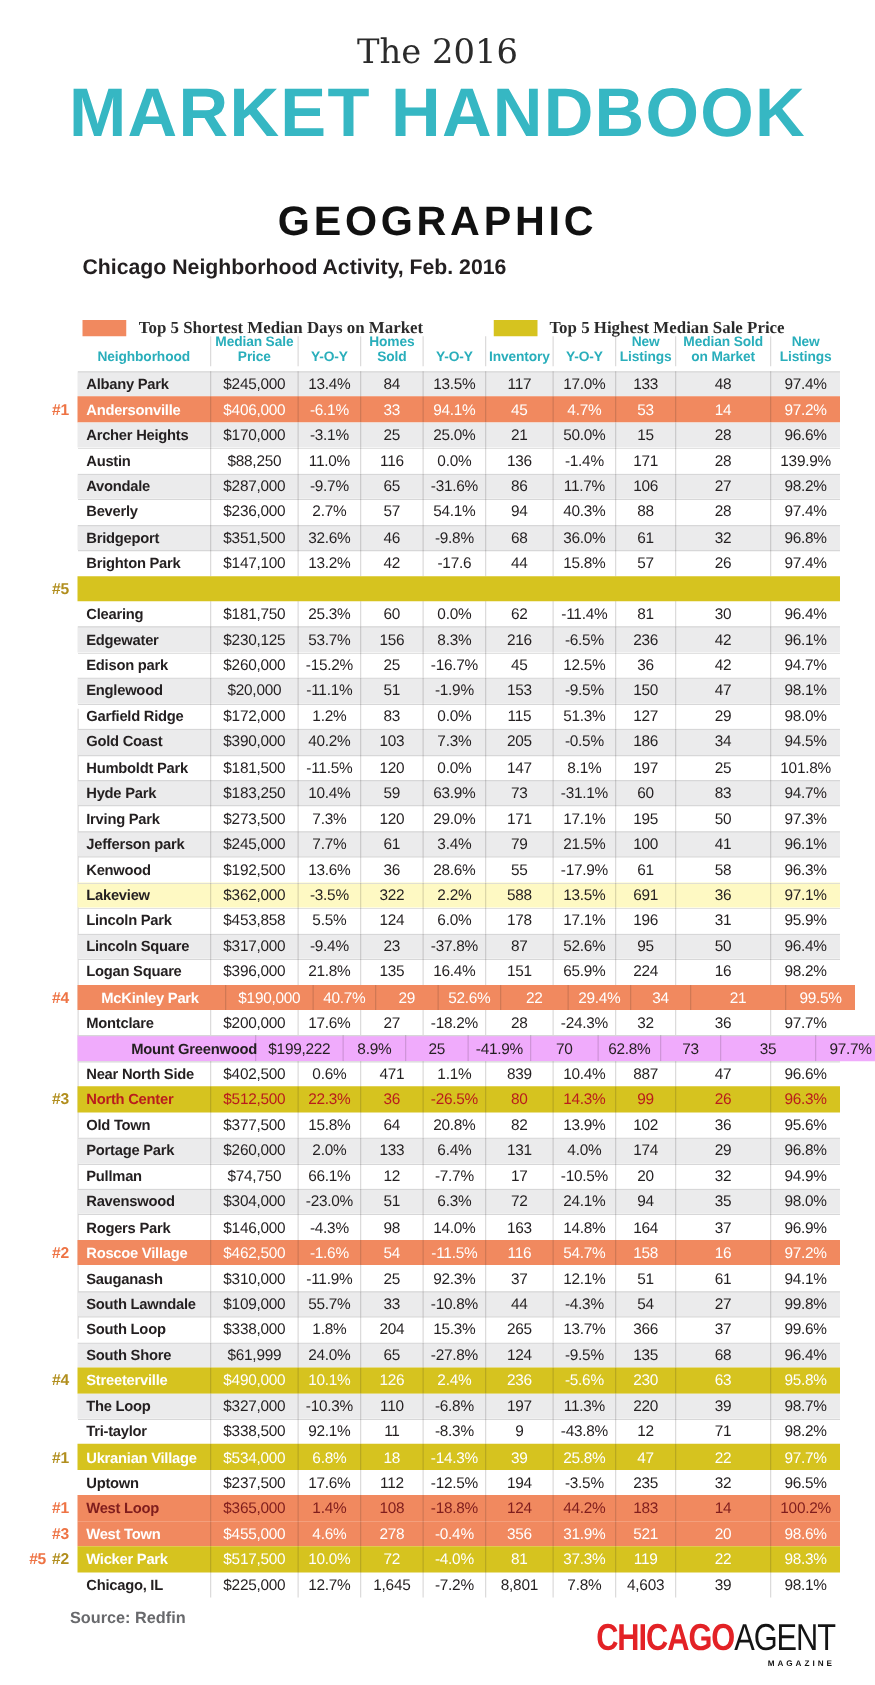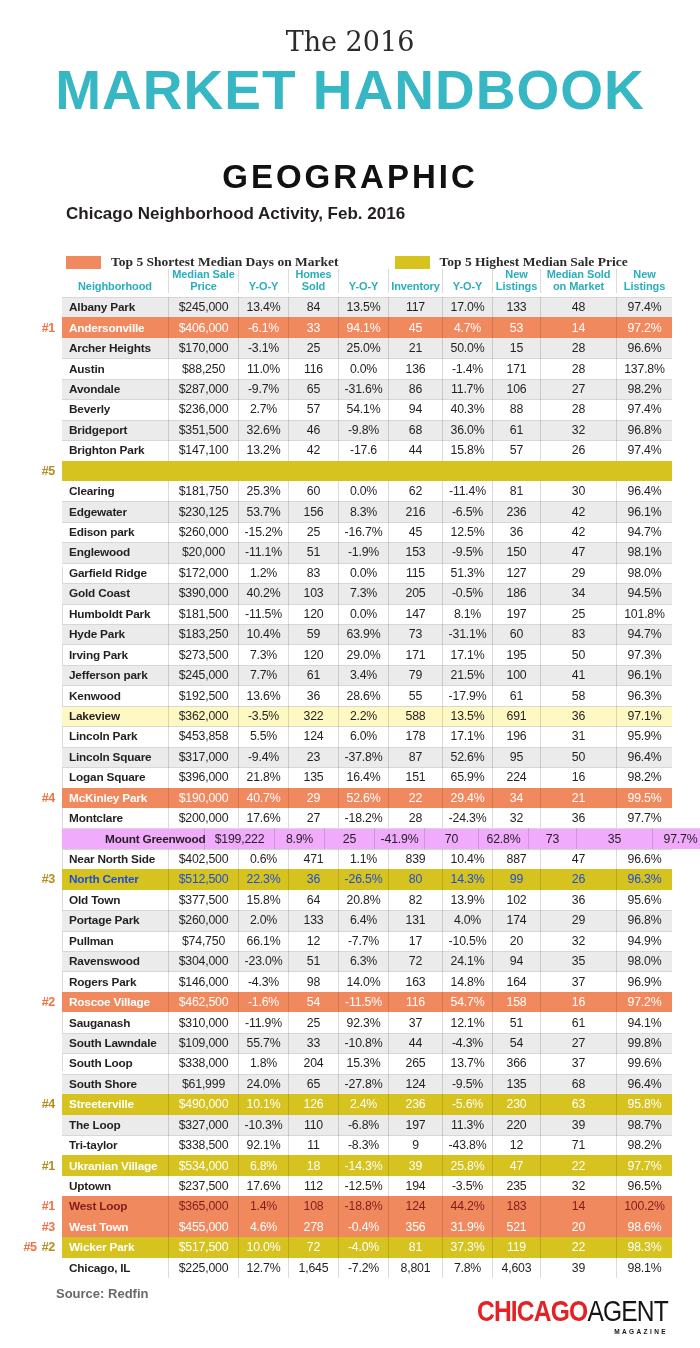--- a/index.html
+++ b/index.html
@@ -151,21 +151,21 @@
         <div class="row-body">
           <div class="cell c0 name">Austin</div>
           <div class="cell c1">$88,250</div>
           <div class="cell c2">11.0%</div>
           <div class="cell c3">116</div>
           <div class="cell c4">0.0%</div>
           <div class="cell c5">136</div>
           <div class="cell c6">-1.4%</div>
           <div class="cell c7">171</div>
           <div class="cell c8">28</div>
-          <div class="cell c9">137.8%</div>
+          <div class="cell c9">139.9%</div>
         </div>
       </div>
       <div class="t-row line">
         <div class="gutter"></div>
         <div class="row-body" style="background: rgb(235, 235, 236);">
           <div class="cell c0 name">Avondale</div>
           <div class="cell c1">$287,000</div>
           <div class="cell c2">-9.7%</div>
           <div class="cell c3">65</div>
           <div class="cell c4">-31.6%</div>
@@ -460,21 +460,21 @@
           <div class="cell c6">65.9%</div>
           <div class="cell c7">224</div>
           <div class="cell c8">16</div>
           <div class="cell c9">98.2%</div>
         </div>
       </div>
       <div class="t-row">
         <div class="gutter">
           <span class="rank" style="color: rgb(238, 115, 68);">#4</span>
         </div>
-        <div class="row-body" style="background: rgb(241, 137, 95); color: rgb(255, 255, 255);">
+        <div class="row-body" style="background: rgb(241, 137, 95); color: rgb(255, 255, 255); padding-left: 12px;">
           <div class="cell c0 name">McKinley Park</div>
           <div class="cell c1">$190,000</div>
           <div class="cell c2">40.7%</div>
           <div class="cell c3">29</div>
           <div class="cell c4">52.6%</div>
           <div class="cell c5">22</div>
           <div class="cell c6">29.4%</div>
           <div class="cell c7">34</div>
           <div class="cell c8">21</div>
           <div class="cell c9">99.5%</div>
@@ -522,21 +522,21 @@
           <div class="cell c6">10.4%</div>
           <div class="cell c7">887</div>
           <div class="cell c8">47</div>
           <div class="cell c9">96.6%</div>
         </div>
       </div>
       <div class="t-row">
         <div class="gutter">
           <span class="rank" style="color: rgb(177, 142, 29);">#3</span>
         </div>
-        <div class="row-body" style="background: rgb(214, 195, 31); color: #1d4ed8;">
+        <div class="row-body" style="background: rgb(214, 195, 31); color: #b91c1c;">
           <div class="cell c0 name">North Center</div>
           <div class="cell c1">$512,500</div>
           <div class="cell c2">22.3%</div>
           <div class="cell c3">36</div>
           <div class="cell c4">-26.5%</div>
           <div class="cell c5">80</div>
           <div class="cell c6">14.3%</div>
           <div class="cell c7">99</div>
           <div class="cell c8">26</div>
           <div class="cell c9">96.3%</div>

